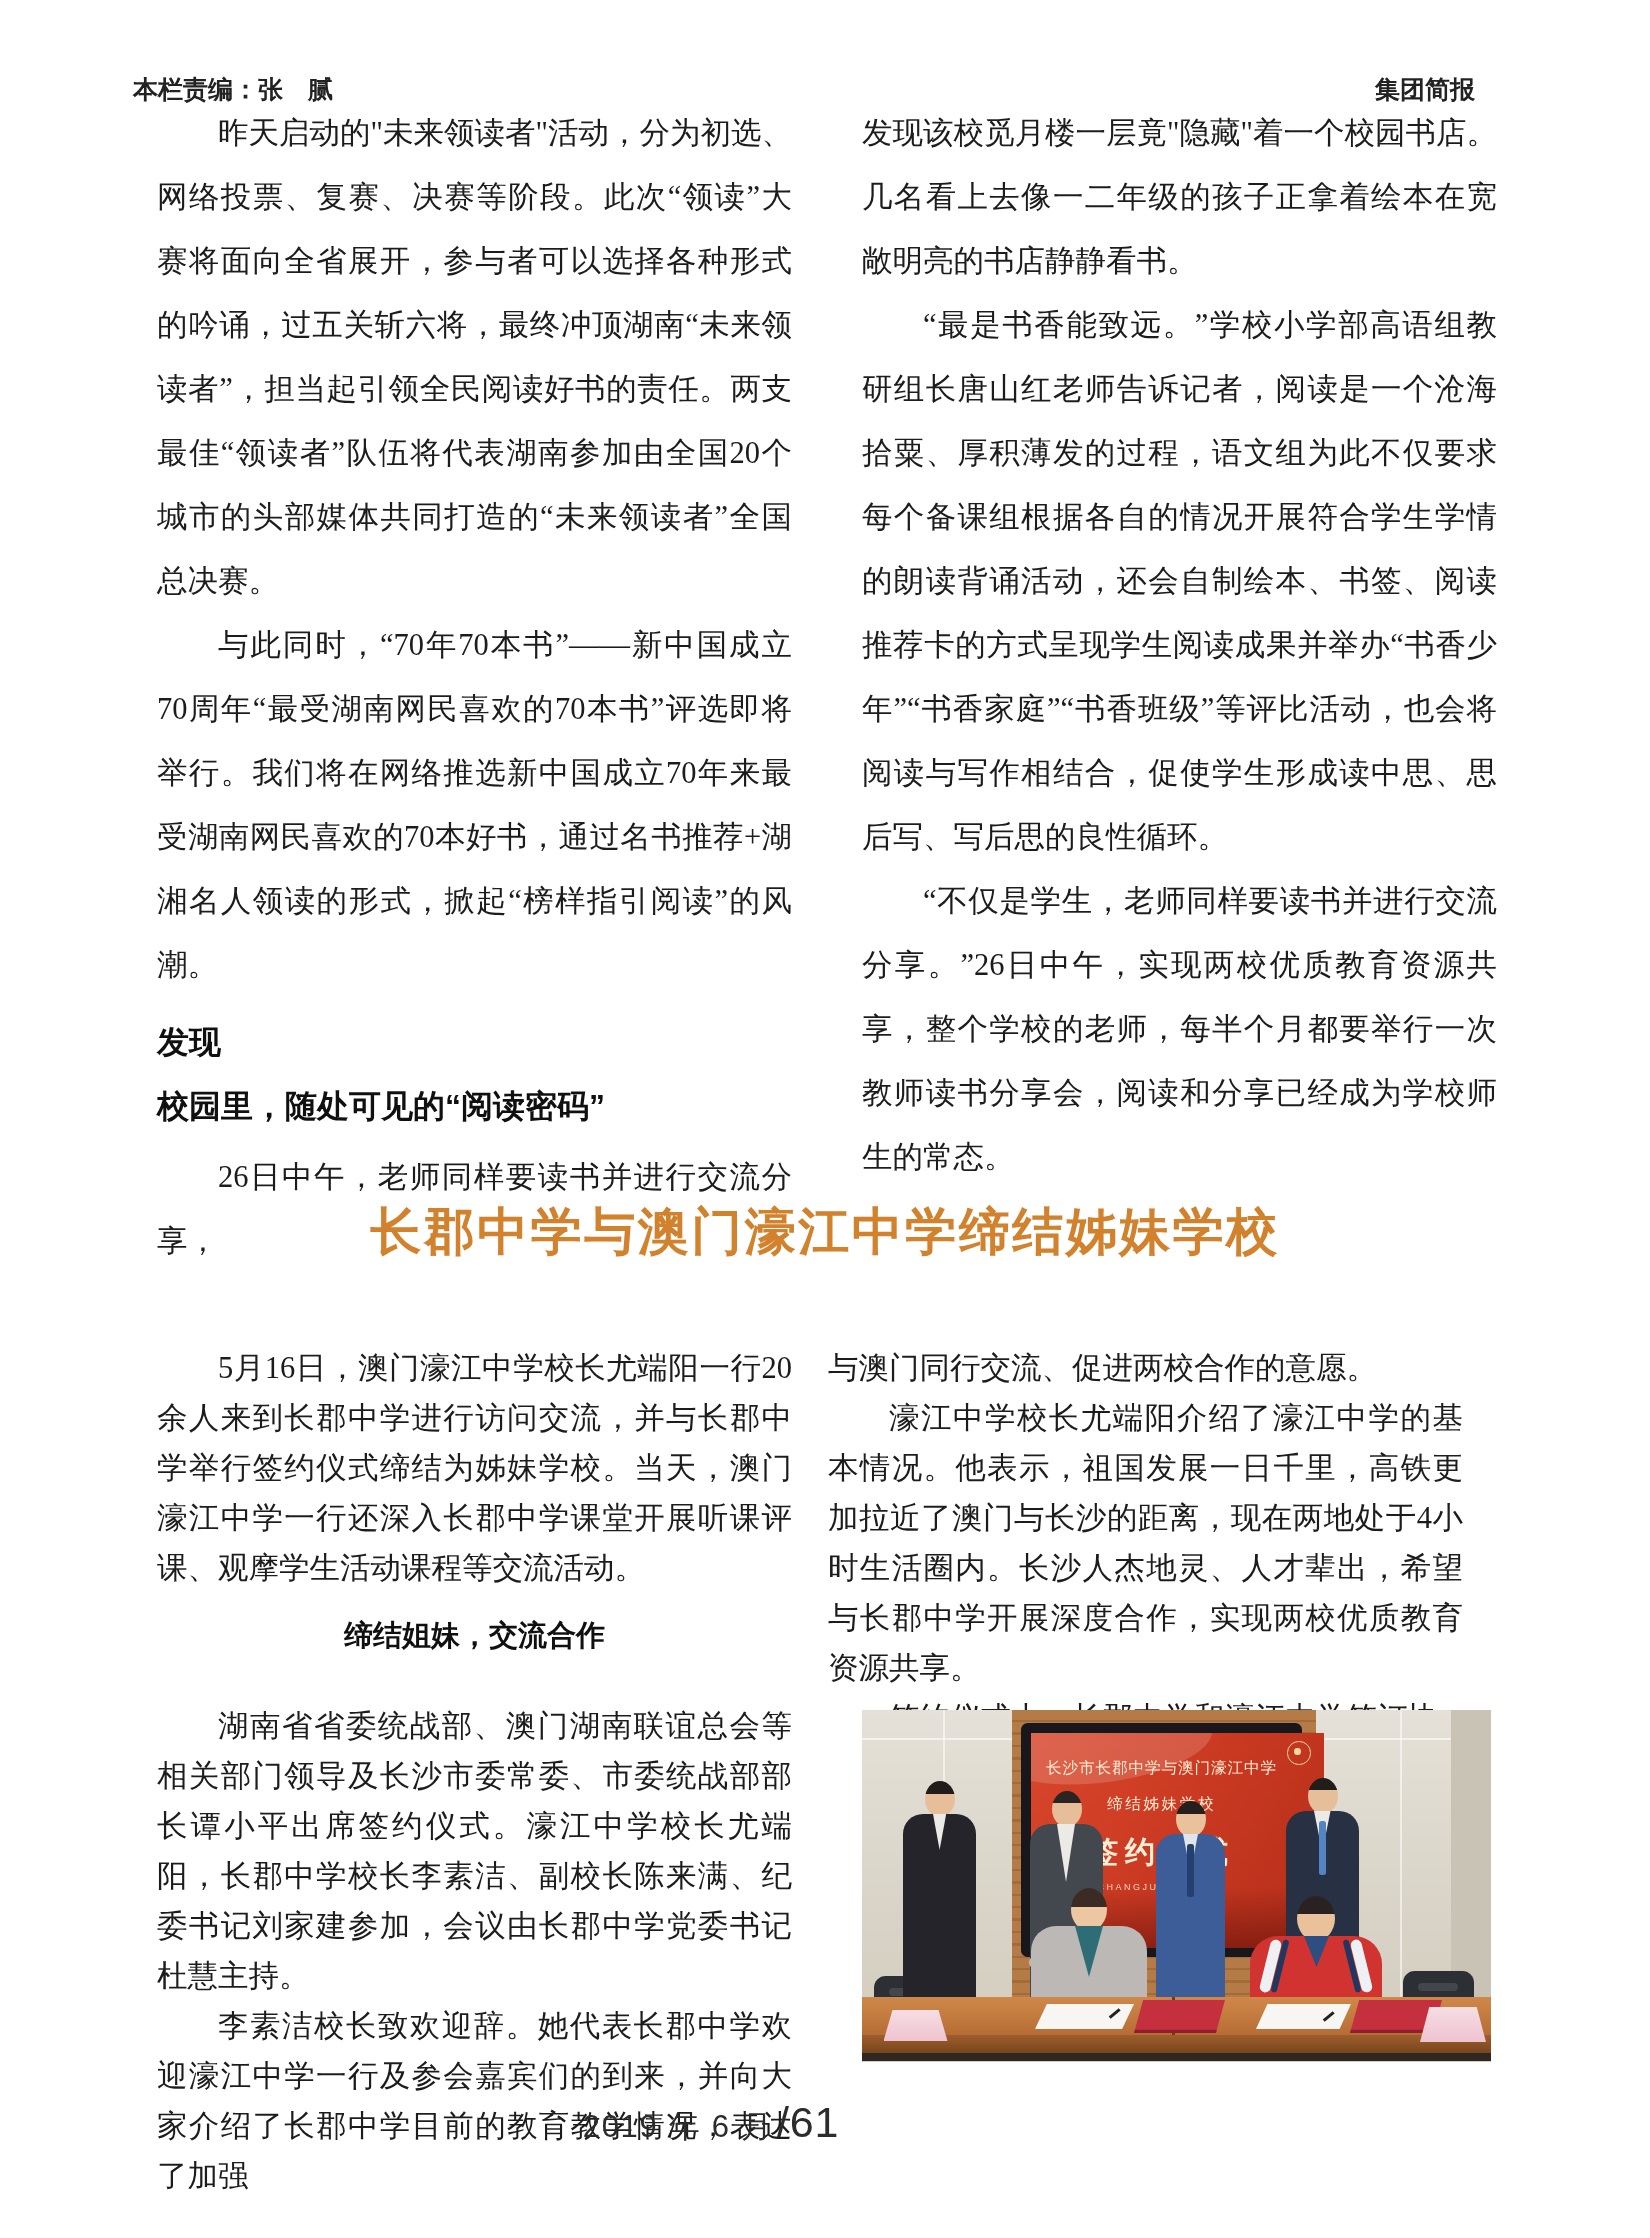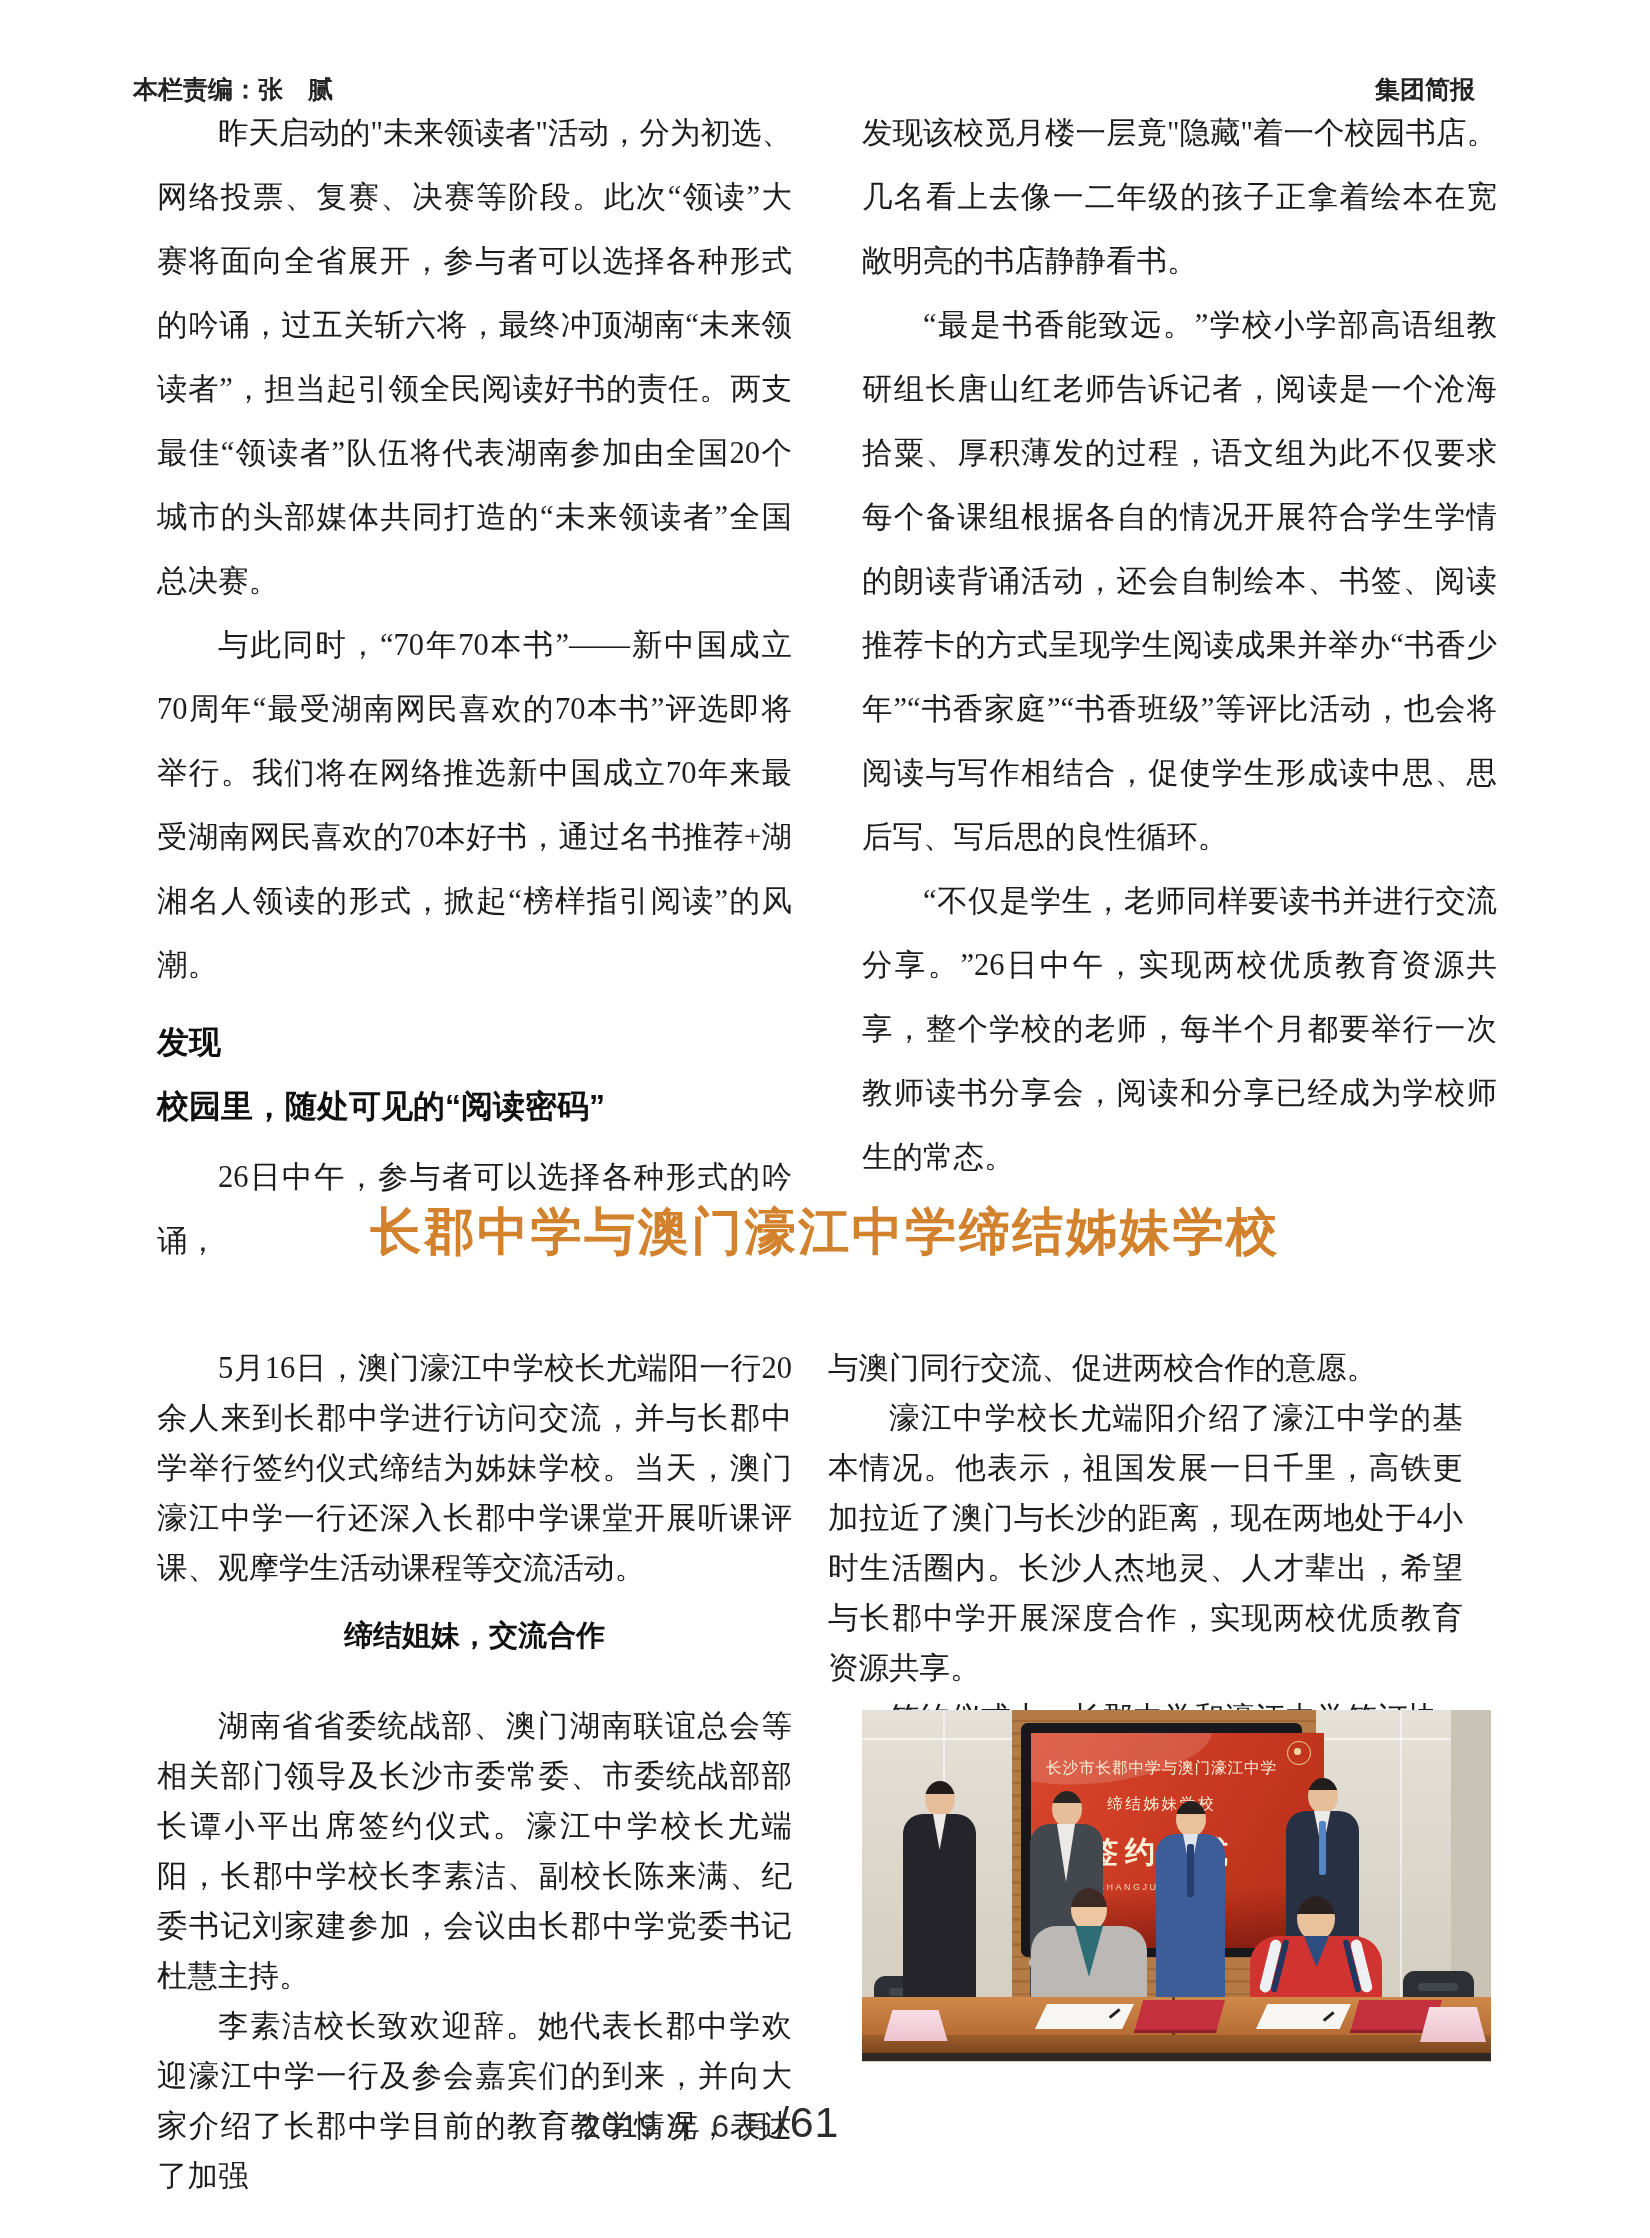--- a/index.html
+++ b/index.html
@@ -162,21 +162,21 @@
     <span class="header-right">集团简报</span>
   </div>
 
   <section class="col a1" id="a1-left">
     <p class="body-text indent">昨天启动的"未来领读者"活动，分为初选、网络投票、复赛、决赛等阶段。此次“领读”大赛将面向全省展开，参与者可以选择各种形式的吟诵，过五关斩六将，最终冲顶湖南“未来领读者”，担当起引领全民阅读好书的责任。两支最佳“领读者”队伍将代表湖南参加由全国20个城市的头部媒体共同打造的“未来领读者”全国总决赛。</p>
     <p class="body-text indent">与此同时，“70年70本书”——新中国成立70周年“最受湖南网民喜欢的70本书”评选即将举行。我们将在网络推选新中国成立70年来最受湖南网民喜欢的70本好书，通过名书推荐+湖湘名人领读的形式，掀起“榜样指引阅读”的风潮。</p>
     <div class="sec-heading">
       <div>发现</div>
       <div>校园里，随处可见的“阅读密码”</div>
     </div>
-    <p class="body-text indent p3gap">26日中午，参与者可以选择各种形式的吟诵，</p>
+    <p class="body-text indent p3gap">26日中午，老师同样要读书并进行交流分享，</p>
   </section>
 
   <section class="col a1" id="a1-right">
     <p class="body-text">发现该校觅月楼一层竟"隐藏"着一个校园书店。几名看上去像一二年级的孩子正拿着绘本在宽敞明亮的书店静静看书。</p>
     <p class="body-text indent">“最是书香能致远。”学校小学部高语组教研组长唐山红老师告诉记者，阅读是一个沧海拾粟、厚积薄发的过程，语文组为此不仅要求每个备课组根据各自的情况开展符合学生学情的朗读背诵活动，还会自制绘本、书签、阅读推荐卡的方式呈现学生阅读成果并举办“书香少年”“书香家庭”“书香班级”等评比活动，也会将阅读与写作相结合，促使学生形成读中思、思后写、写后思的良性循环。</p>
     <p class="body-text indent">“不仅是学生，老师同样要读书并进行交流分享。”26日中午，实现两校优质教育资源共享，整个学校的老师，每半个月都要举行一次教师读书分享会，阅读和分享已经成为学校师生的常态。</p>
   </section>
 
   <h1 class="a2-title">长郡中学与澳门濠江中学缔结姊妹学校</h1>
 

